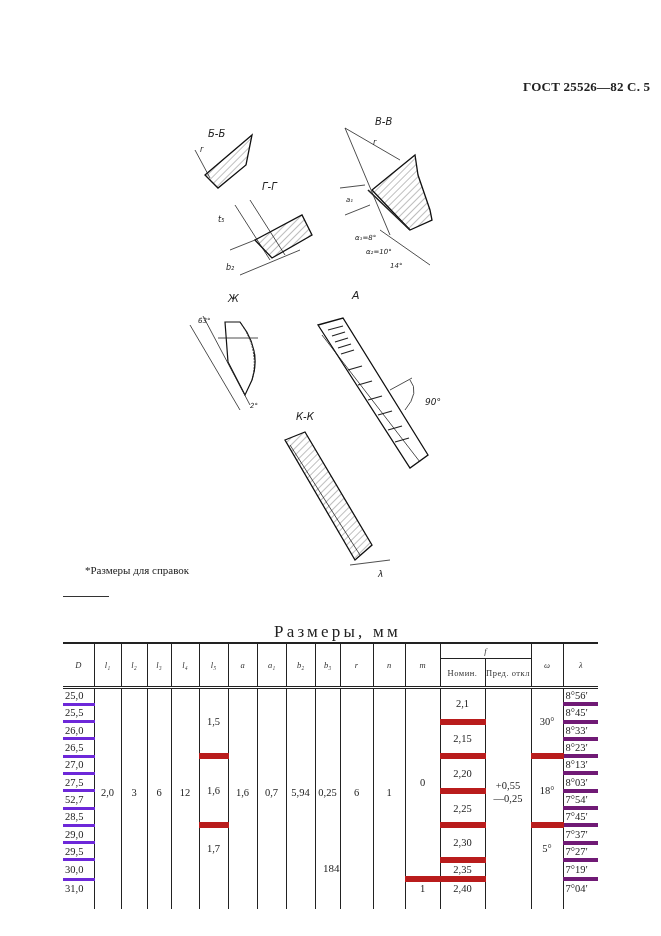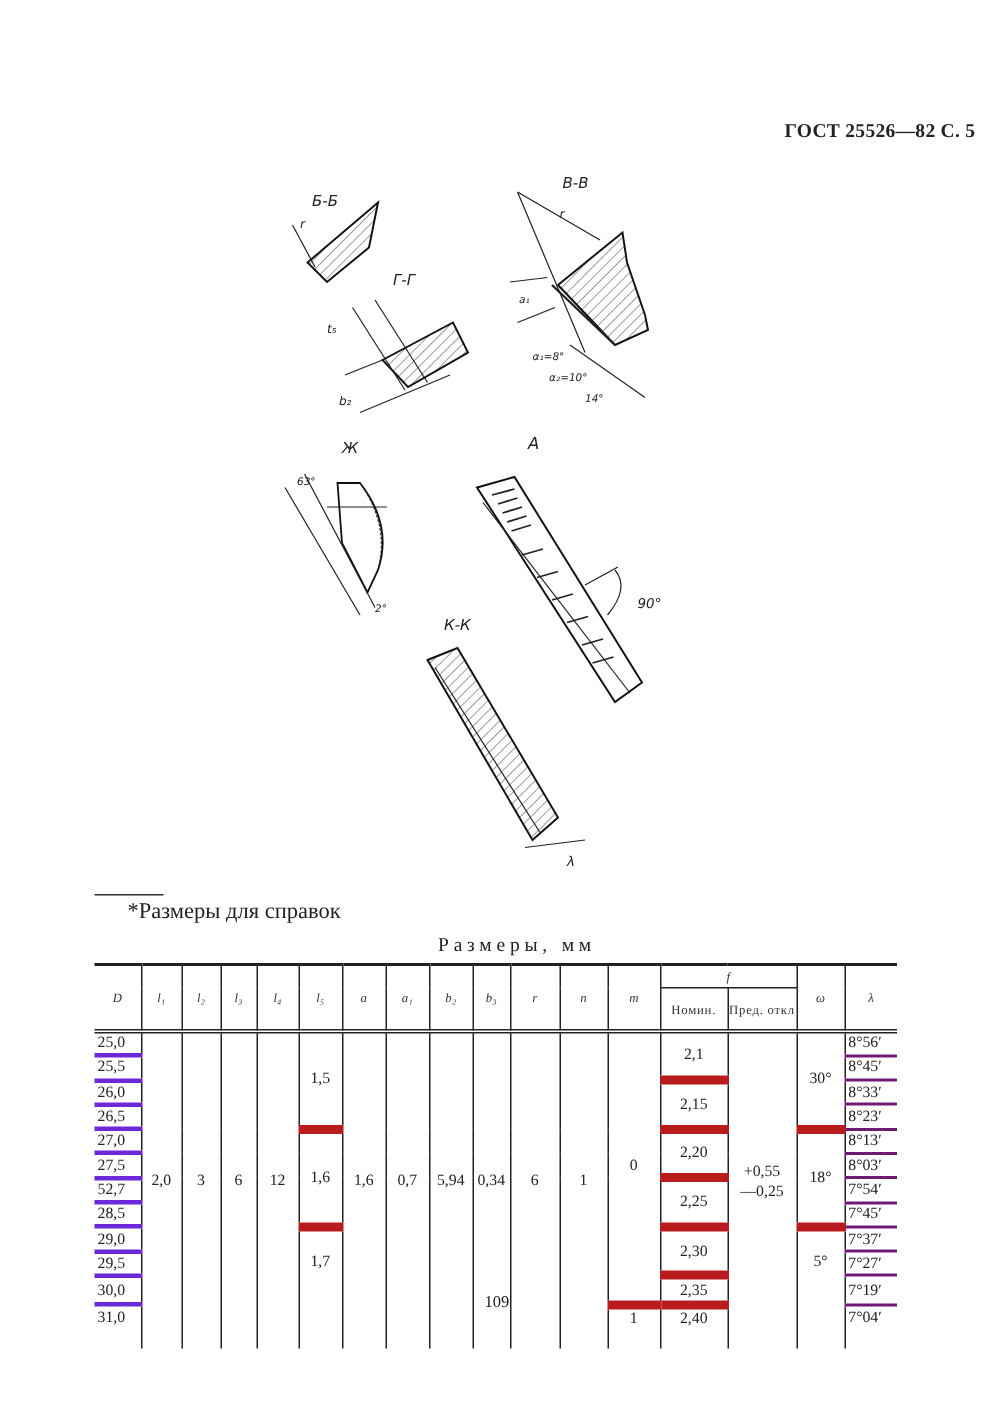--- a/index.html
+++ b/index.html
@@ -1,33 +1,33 @@
 <!DOCTYPE html>
 <html><head>
 <meta charset="utf-8">
 <style>
   html,body{margin:0;padding:0;background:#fff;}
   body{width:661px;height:936px;position:relative;overflow:hidden;font-family:"Liberation Serif","DejaVu Serif",serif;color:#222;}
   .hdr{position:absolute;left:483px;top:79px;font-weight:bold;font-size:13px;letter-spacing:0.2px;margin-left:40px;}
   .drawing{position:absolute;left:0;top:0;}
   .footnote-rule{position:absolute;left:63px;top:596px;width:46px;height:1px;background:#333;}
-  .footnote{position:absolute;left:85px;top:600px;font-size:15px;text-align:right;}
-  .caption{position:absolute;left:292px;top:622px;font-size:13px;letter-spacing:3.2px;}
+  .footnote{position:absolute;left:85px;top:564px;font-size:11px;text-align:right;}
+  .caption{position:absolute;left:274px;top:622px;font-size:17px;letter-spacing:3.2px;}
   .page-num{position:absolute;left:323px;top:862px;font-size:11px;}
   table.dims{position:absolute;left:63px;top:642px;border-collapse:collapse;font-size:10.5px;table-layout:fixed;}
   table.dims td, table.dims th{border-left:1px solid #222;border-right:1px solid #222;padding:0;text-align:center;font-weight:normal;}
   table.dims th{font-style:italic;font-size:8.5px;color:#333;height:42px;}
   table.dims th.sub{font-style:normal;font-size:8.5px;letter-spacing:0.5px;height:27px;}
   table.dims th.ftop{height:14px;border-bottom:1px solid #222;}
   table.dims thead tr:first-child th{border-top:2px solid #222;}
   table.dims thead{border-bottom:3px double #222;}
   table.dims td{height:13.3px;line-height:13px;}
   table.dims td.dcol{text-align:left;padding-left:2px;border-left:none;border-bottom:3px solid #6d28d9;}
   table.dims th.dcol{border-left:none;}
-  table.dims td.lam{text-align:left;padding-left:2px;border-right:none;border-bottom:2px solid #701a75;}
+  table.dims td.lam{text-align:left;padding-left:2px;border-right:none;border-bottom:4px solid #701a75;}
   table.dims th.lam{border-right:none;}
   table.dims td.bb{border-bottom:6px solid #b91c1c;}
 </style>
 </head>
 <body>
 
 <div class="hdr">ГОСТ 25526—82 С. 5</div>
 
 <svg class="drawing" width="661" height="600" viewBox="0 0 661 600">
   <defs>
@@ -166,21 +166,21 @@
     <tr>
       <td class="dcol">25,0</td>
       <td rowspan="12">2,0</td>
       <td rowspan="12">3</td>
       <td rowspan="12">6</td>
       <td rowspan="12">12</td>
       <td rowspan="4" class="bb">1,5</td>
       <td rowspan="12">1,6</td>
       <td rowspan="12">0,7</td>
       <td rowspan="12">5,94</td>
-      <td rowspan="12">0,34</td>
+      <td rowspan="12">0,25</td>
       <td rowspan="12">6</td>
       <td rowspan="12">1</td>
       <td rowspan="11" class="bb">0</td>
       <td rowspan="2" class="bb">2,1</td>
       <td rowspan="12"><span>+0,55</span><br><span>—0,25</span></td>
       <td rowspan="4" class="bb">30°</td>
       <td class="lam">8°56′</td>
     </tr>
     <tr>
       <td class="dcol">25,5</td>
@@ -252,13 +252,13 @@
         <td></td>
         <td></td>
         <td></td>
         <td></td>
         <td></td>
         <td class="lam" style="border-bottom:none;height:8px;"></td>
       </tr>
   </tbody>
 </table>
 
-<div class="page-num">109</div>
+<div class="page-num">184</div>
 
 </body></html>

